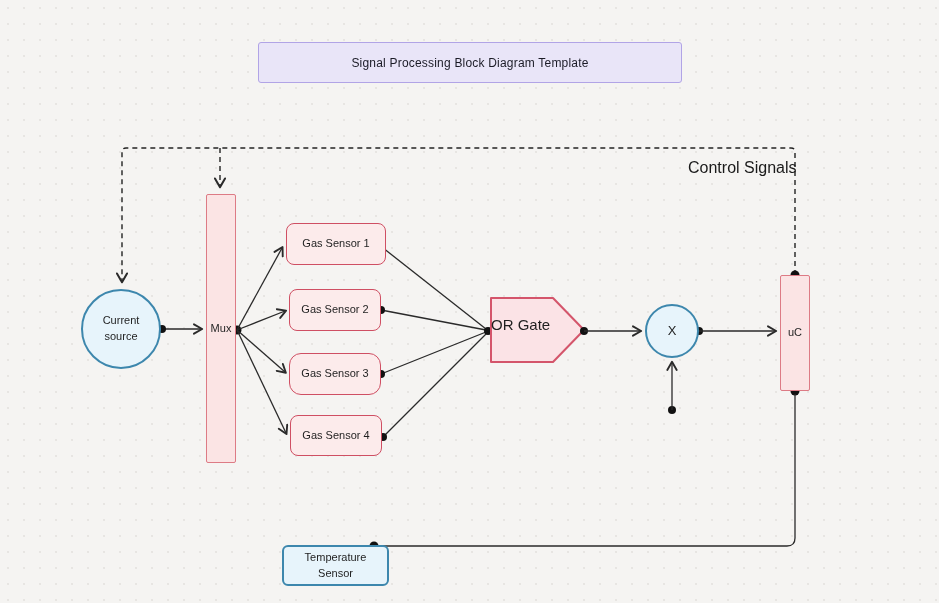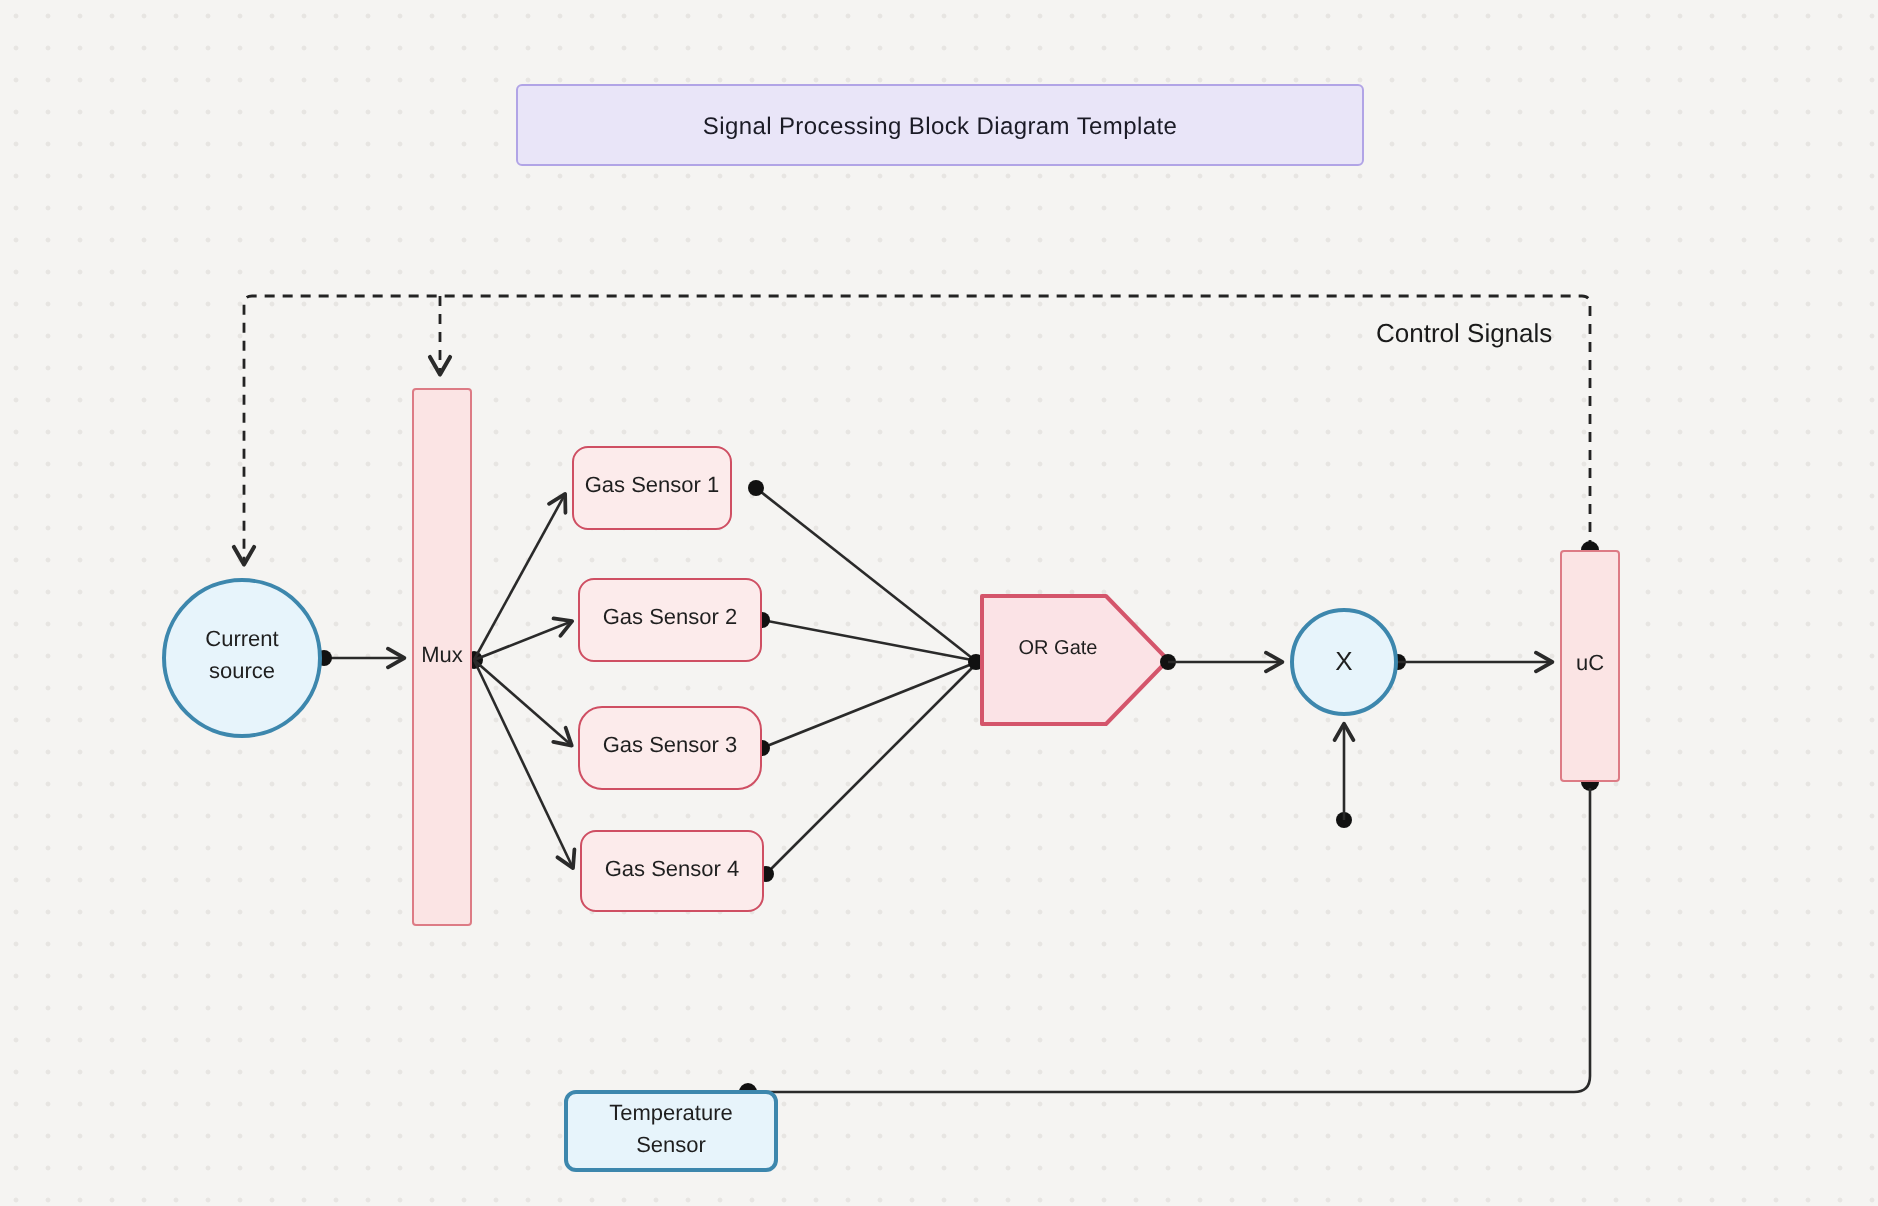--- a/index.html
+++ b/index.html
@@ -21,30 +21,30 @@
   .pink{background:#fcebeb;border:1.5px solid #cf4f63;border-radius:8px;}
   .pink-tall{background:#fbe4e4;border:1.5px solid #dd7b85;border-radius:2px;}
   .blue{background:#e7f4fb;border:2px solid #3d87ad;}
   .title-box{
     position:absolute;left:258px;top:42px;width:424px;height:41px;
     background:#e9e5f8;border:1.5px solid #b1a4e6;border-radius:3px;
     display:flex;align-items:center;justify-content:center;
     font-size:12px;color:#1b1b26;box-sizing:border-box;letter-spacing:0.2px;
   }
   .ctrl-label{
-    position:absolute;left:688px;top:159px;font-size:13px;font-weight:500;color:#1a1a1a;
+    position:absolute;left:688px;top:159px;font-size:16px;font-weight:500;color:#1a1a1a;
   }
   .or-label{
     position:absolute;left:491px;top:298px;width:76px;height:52px;
-    display:flex;align-items:center;justify-content:center;
-    font-size:10px;font-weight:500;
+    display:flex;align-items:center;
+    font-size:15px;font-weight:500;
   }
   .cs{left:81px;top:289px;width:80px;height:80px;border-radius:50%;}
   .mux{left:206px;top:194px;width:30px;height:269px;}
-  .gs1{left:286px;top:223px;width:80px;height:42px;}
+  .gs1{left:286px;top:223px;width:100px;height:42px;}
   .gs2{left:289px;top:289px;width:92px;height:42px;}
   .gs3{left:289px;top:353px;width:92px;height:42px;border-radius:12px;}
   .gs4{left:290px;top:415px;width:92px;height:41px;}
   .xmul{left:645px;top:304px;width:54px;height:54px;border-radius:50%;font-size:13px;font-weight:500;}
   .hifreq{left:627px;top:409px;width:91px;height:42px;}
   .uc{left:780px;top:275px;width:30px;height:116px;text-align:center;}
   .temp{left:282px;top:525px;width:107px;height:41px;border-radius:6px;margin-top:20px;}
 </style>
 </head>
 <body>

